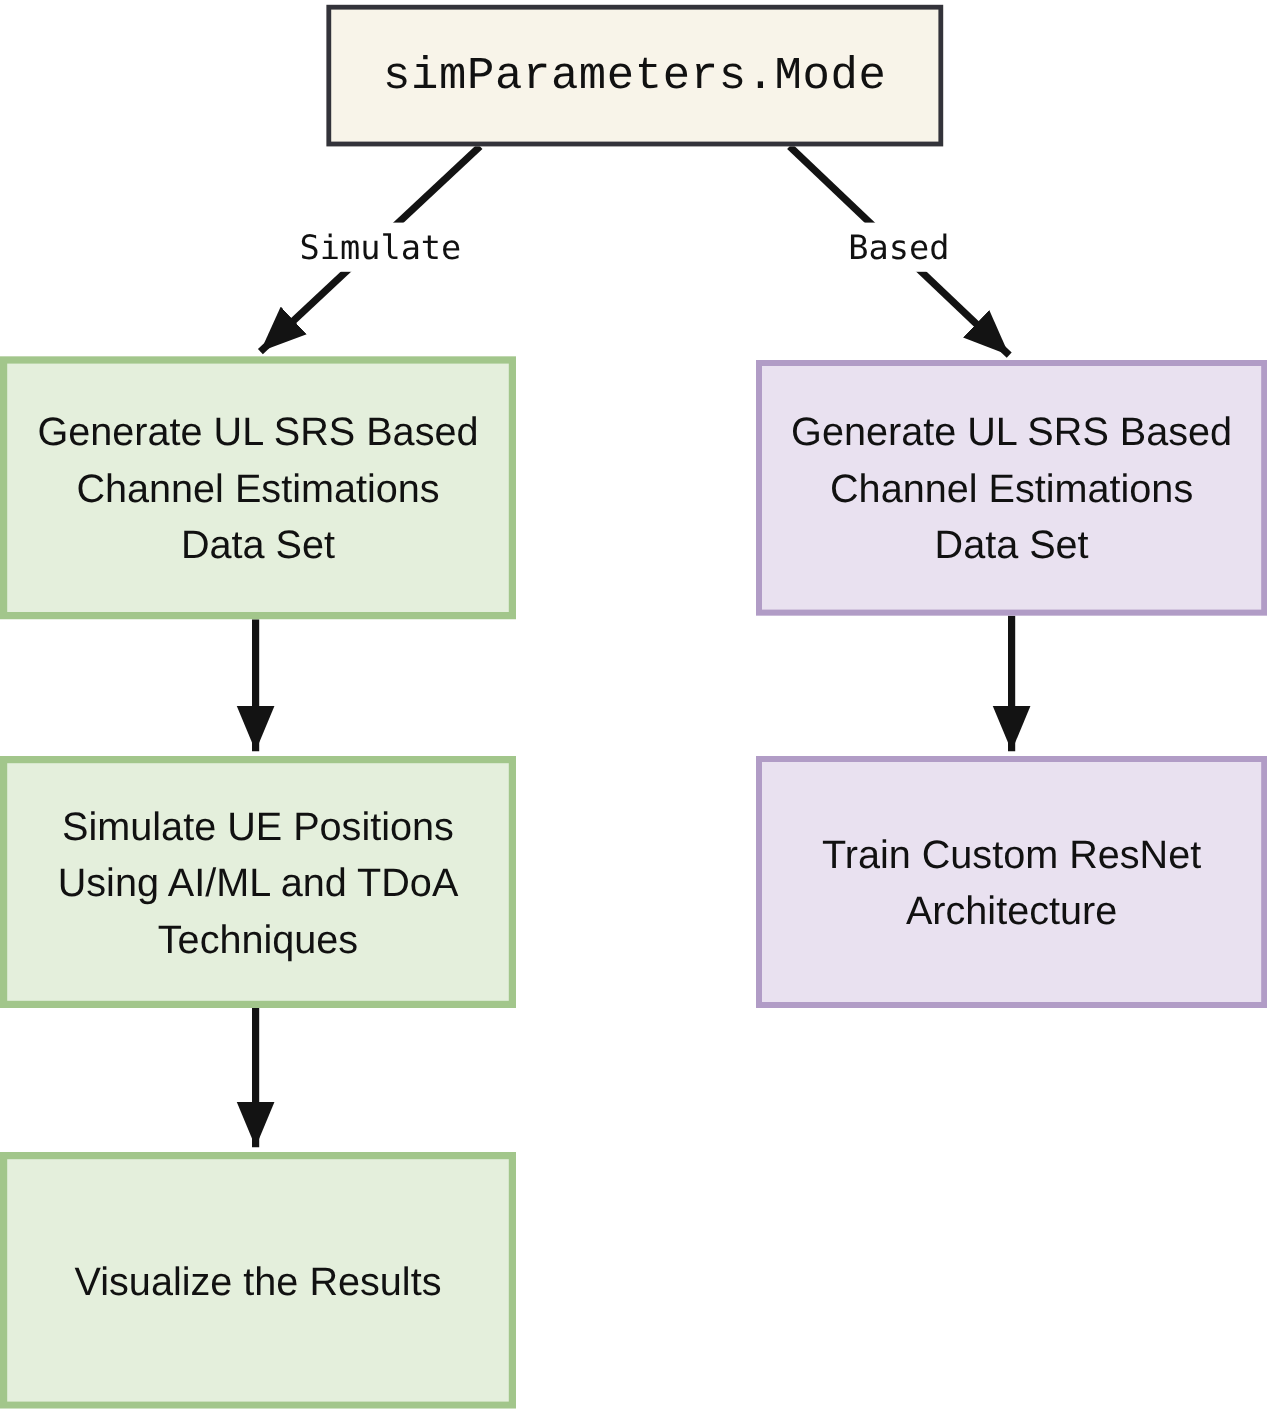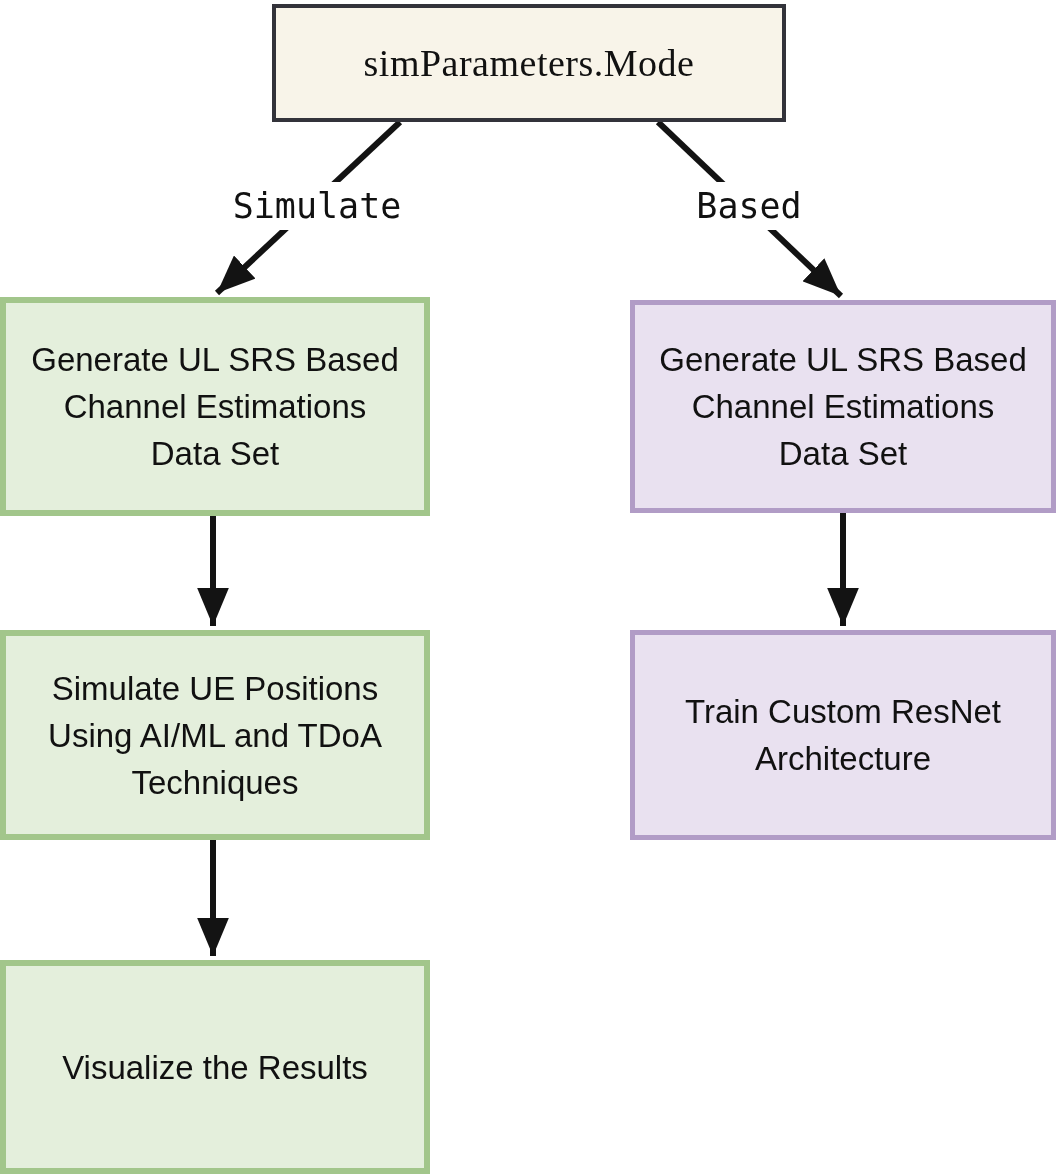--- a/index.html
+++ b/index.html
@@ -45,21 +45,21 @@
   .node-label {
     white-space: pre-line;
     display: block;
     width: 100%;
   }
   .node.root {
     left: 272px; top: 4px;
     width: 514px; height: 118px;
     background: var(--root-fill, #f8f4e9);
     border: 4px solid var(--root-border, #33333a);
-    font-family: Liberation Serif, serif;
+    font-family: Liberation Mono, monospace;
     font-size: 38px;
     letter-spacing: 0.5px;
   }
   .node.sim {
     background: var(--simulate-fill, #e4efdc);
     border: 6px solid var(--simulate-border, #a2c68b);
     font-size: 33px;
     line-height: 47px;
   }
   .node.trn {
@@ -72,21 +72,21 @@
   .node.sim2 { left: 0px;   top: 630px; width: 430px; height: 210px; }
   .node.sim3 { left: 0px;   top: 960px; width: 430px; height: 214px; }
   .node.trn1 { left: 630px; top: 300px; width: 426px; height: 213px; }
   .node.trn2 { left: 630px; top: 630px; width: 426px; height: 210px; }
   .edge-label {
     position: absolute;
     transform: translate(-50%, -50%);
     z-index: 3;
     background: var(--label-background, #ffffff);
     font-family: "DejaVu Sans Mono", monospace;
-    font-size: 35px;
+    font-size: 28px;
     padding: 4px 8px;
     white-space: nowrap;
   }
   .edge-label.simulate { left: 317px; top: 206px; }
   .edge-label.train    { left: 749px; top: 206px; }
 </style>
 </head>
 <body>
 
 <div class="canvas">

